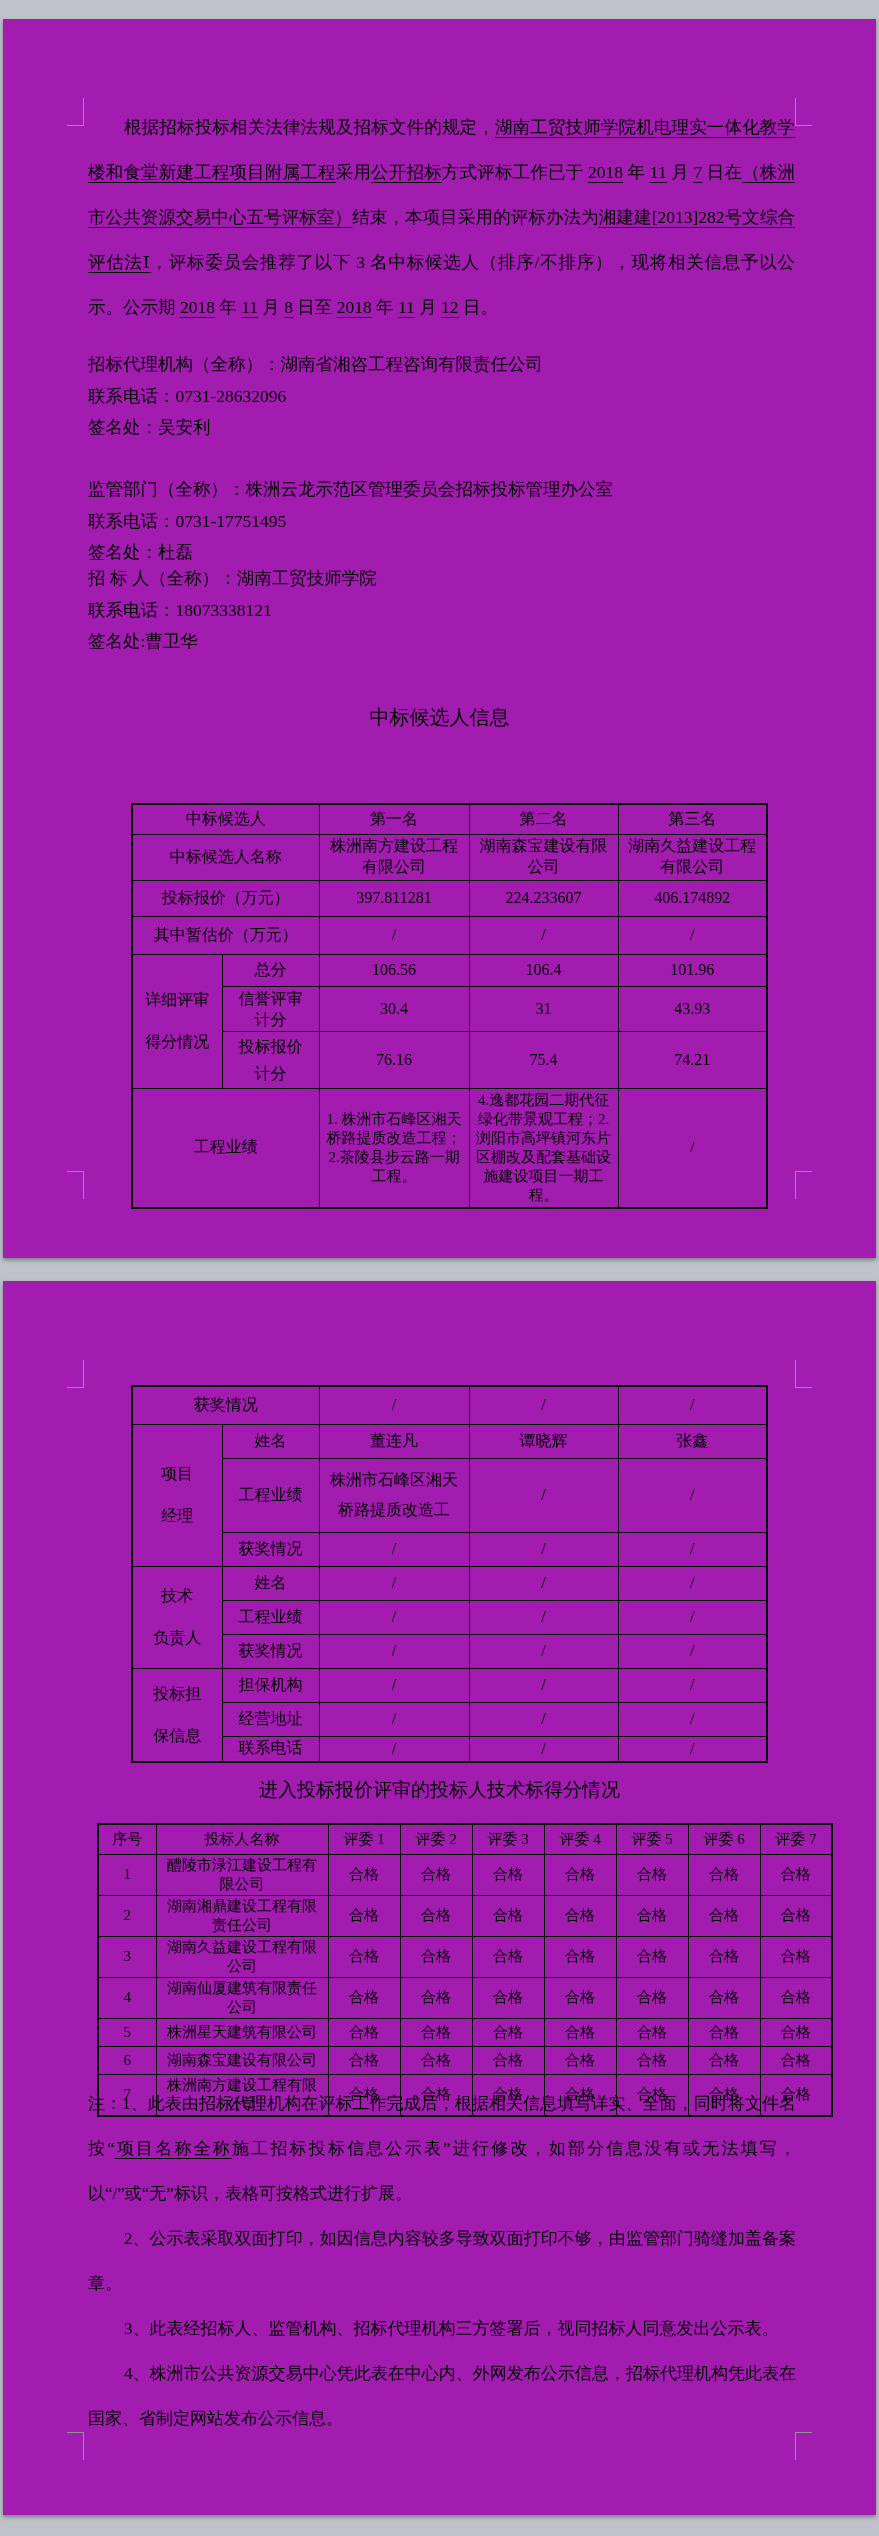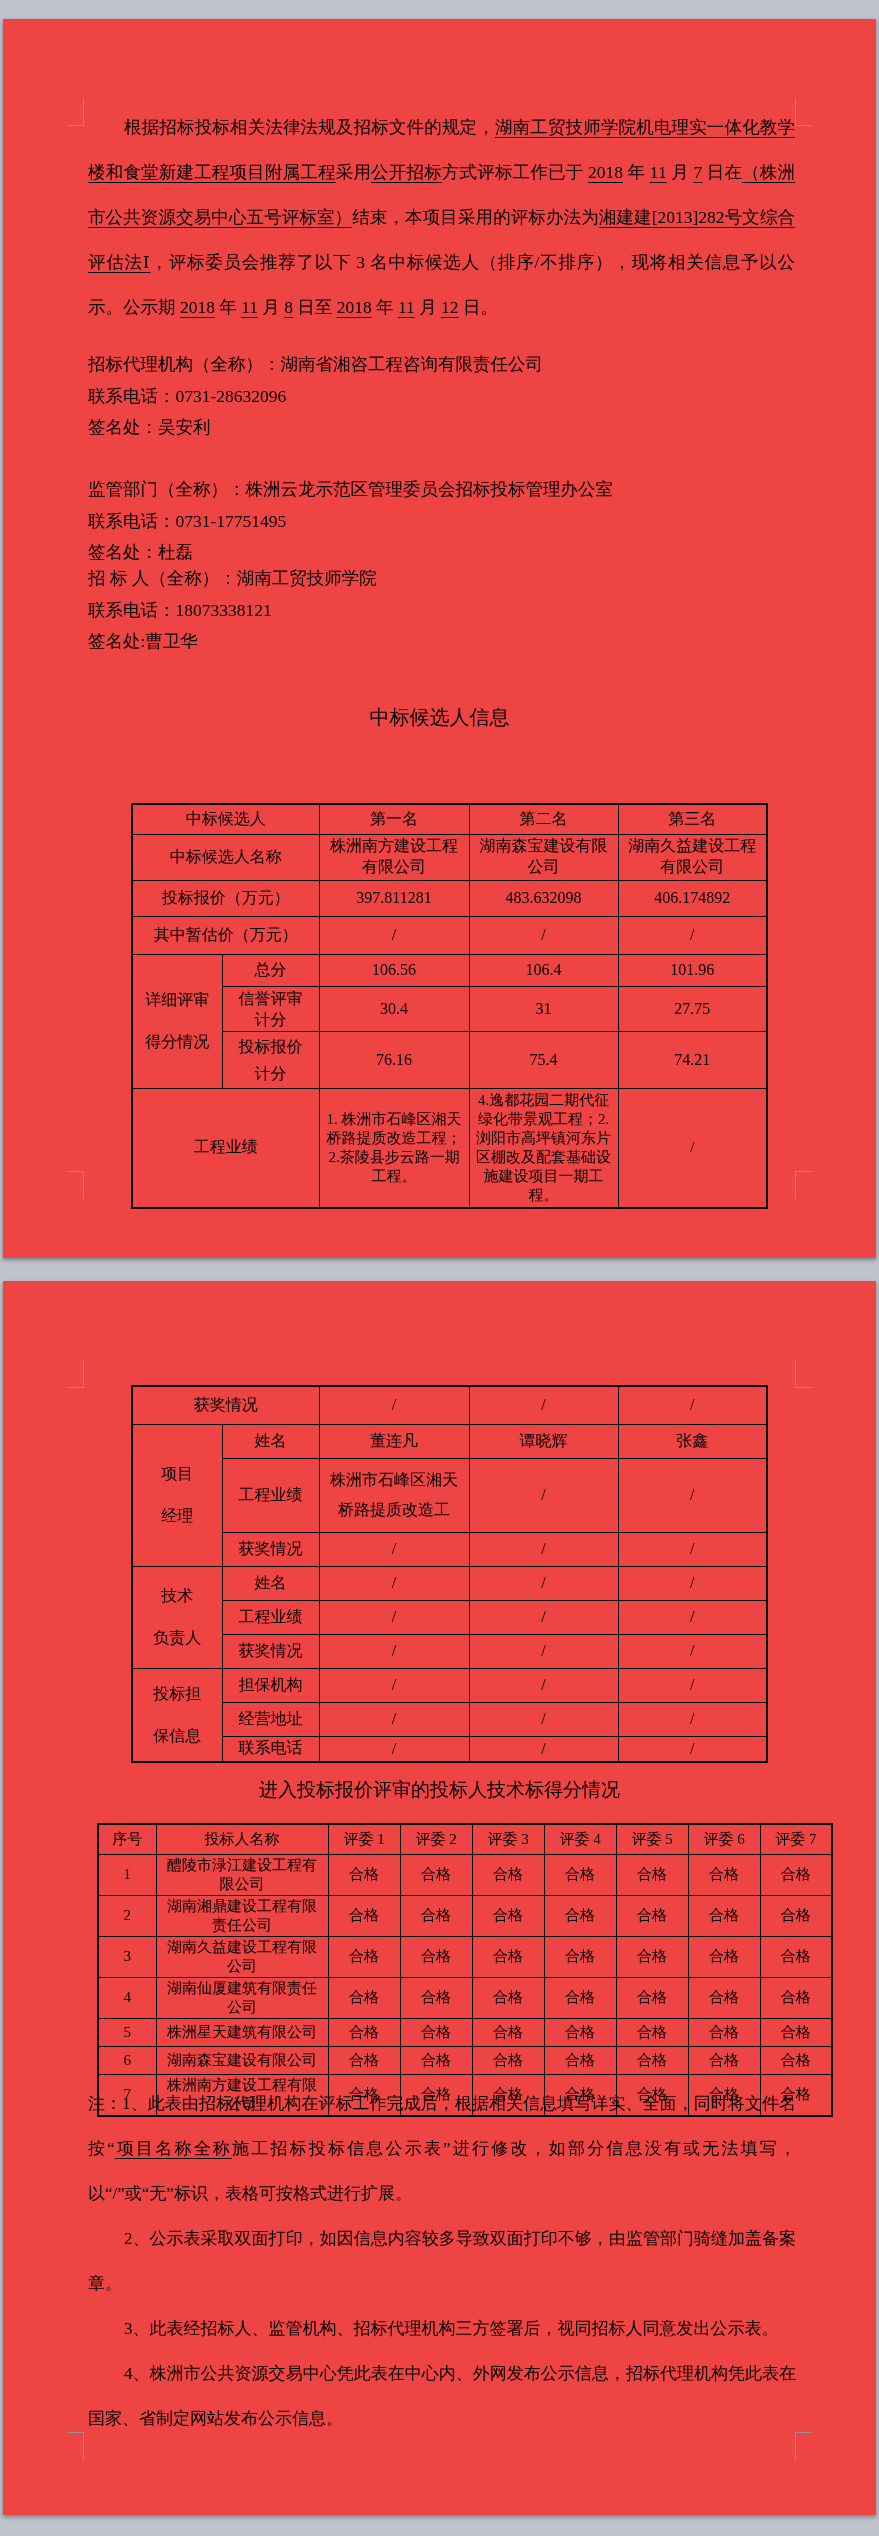--- a/index.html
+++ b/index.html
@@ -6,21 +6,21 @@
   body{
     width:879px;
     background:#bfc2c9;
     font-family:"Liberation Serif","DejaVu Serif",serif;
     color:#000;
     padding-bottom:21px;
   }
   .page{
     width:873px;
     margin:0 auto;
-    background:#ef4444;
+    background:#a21caf;
     position:relative;
     box-shadow:0 2px 4px rgba(60,66,78,.55);
     overflow:hidden;
   }
   #page1{height:1239px;margin-top:19px;}
   #page2{height:1234px;margin-top:23px;}
 
   
   .cm{position:absolute;width:16px;height:27px;}
   .cm-tl{left:64px;top:79px;border-right:1px solid #8f939b;border-bottom:1px solid #8f939b;}
@@ -104,21 +104,21 @@
     </tr>
     <tr style="height:46px">
       <td colspan="2">中标候选人名称</td>
       <td>株洲南方建设工程有限公司</td>
       <td>湖南森宝建设有限公司</td>
       <td>湖南久益建设工程有限公司</td>
     </tr>
     <tr style="height:36px">
       <td colspan="2">投标报价（万元）</td>
       <td>397.811281</td>
-      <td>483.632098</td>
+      <td>224.233607</td>
       <td>406.174892</td>
     </tr>
     <tr style="height:38px">
       <td colspan="2">其中暂估价（万元）</td>
       <td>/</td>
       <td>/</td>
       <td>/</td>
     </tr>
     <tr style="height:32px">
       <td rowspan="3" class="pre grp">详细评审
@@ -126,21 +126,21 @@
       <td>总分</td>
       <td>106.56</td>
       <td>106.4</td>
       <td>101.96</td>
     </tr>
     <tr style="height:42px">
       <td class="pre lab2">信誉评审
 计分</td>
       <td>30.4</td>
       <td>31</td>
-      <td>27.75</td>
+      <td>43.93</td>
     </tr>
     <tr style="height:54px">
       <td class="pre" style="line-height:27px">投标报价
 计分</td>
       <td>76.16</td>
       <td>75.4</td>
       <td>74.21</td>
     </tr>
     <tr style="height:100px">
       <td colspan="2">工程业绩</td>

